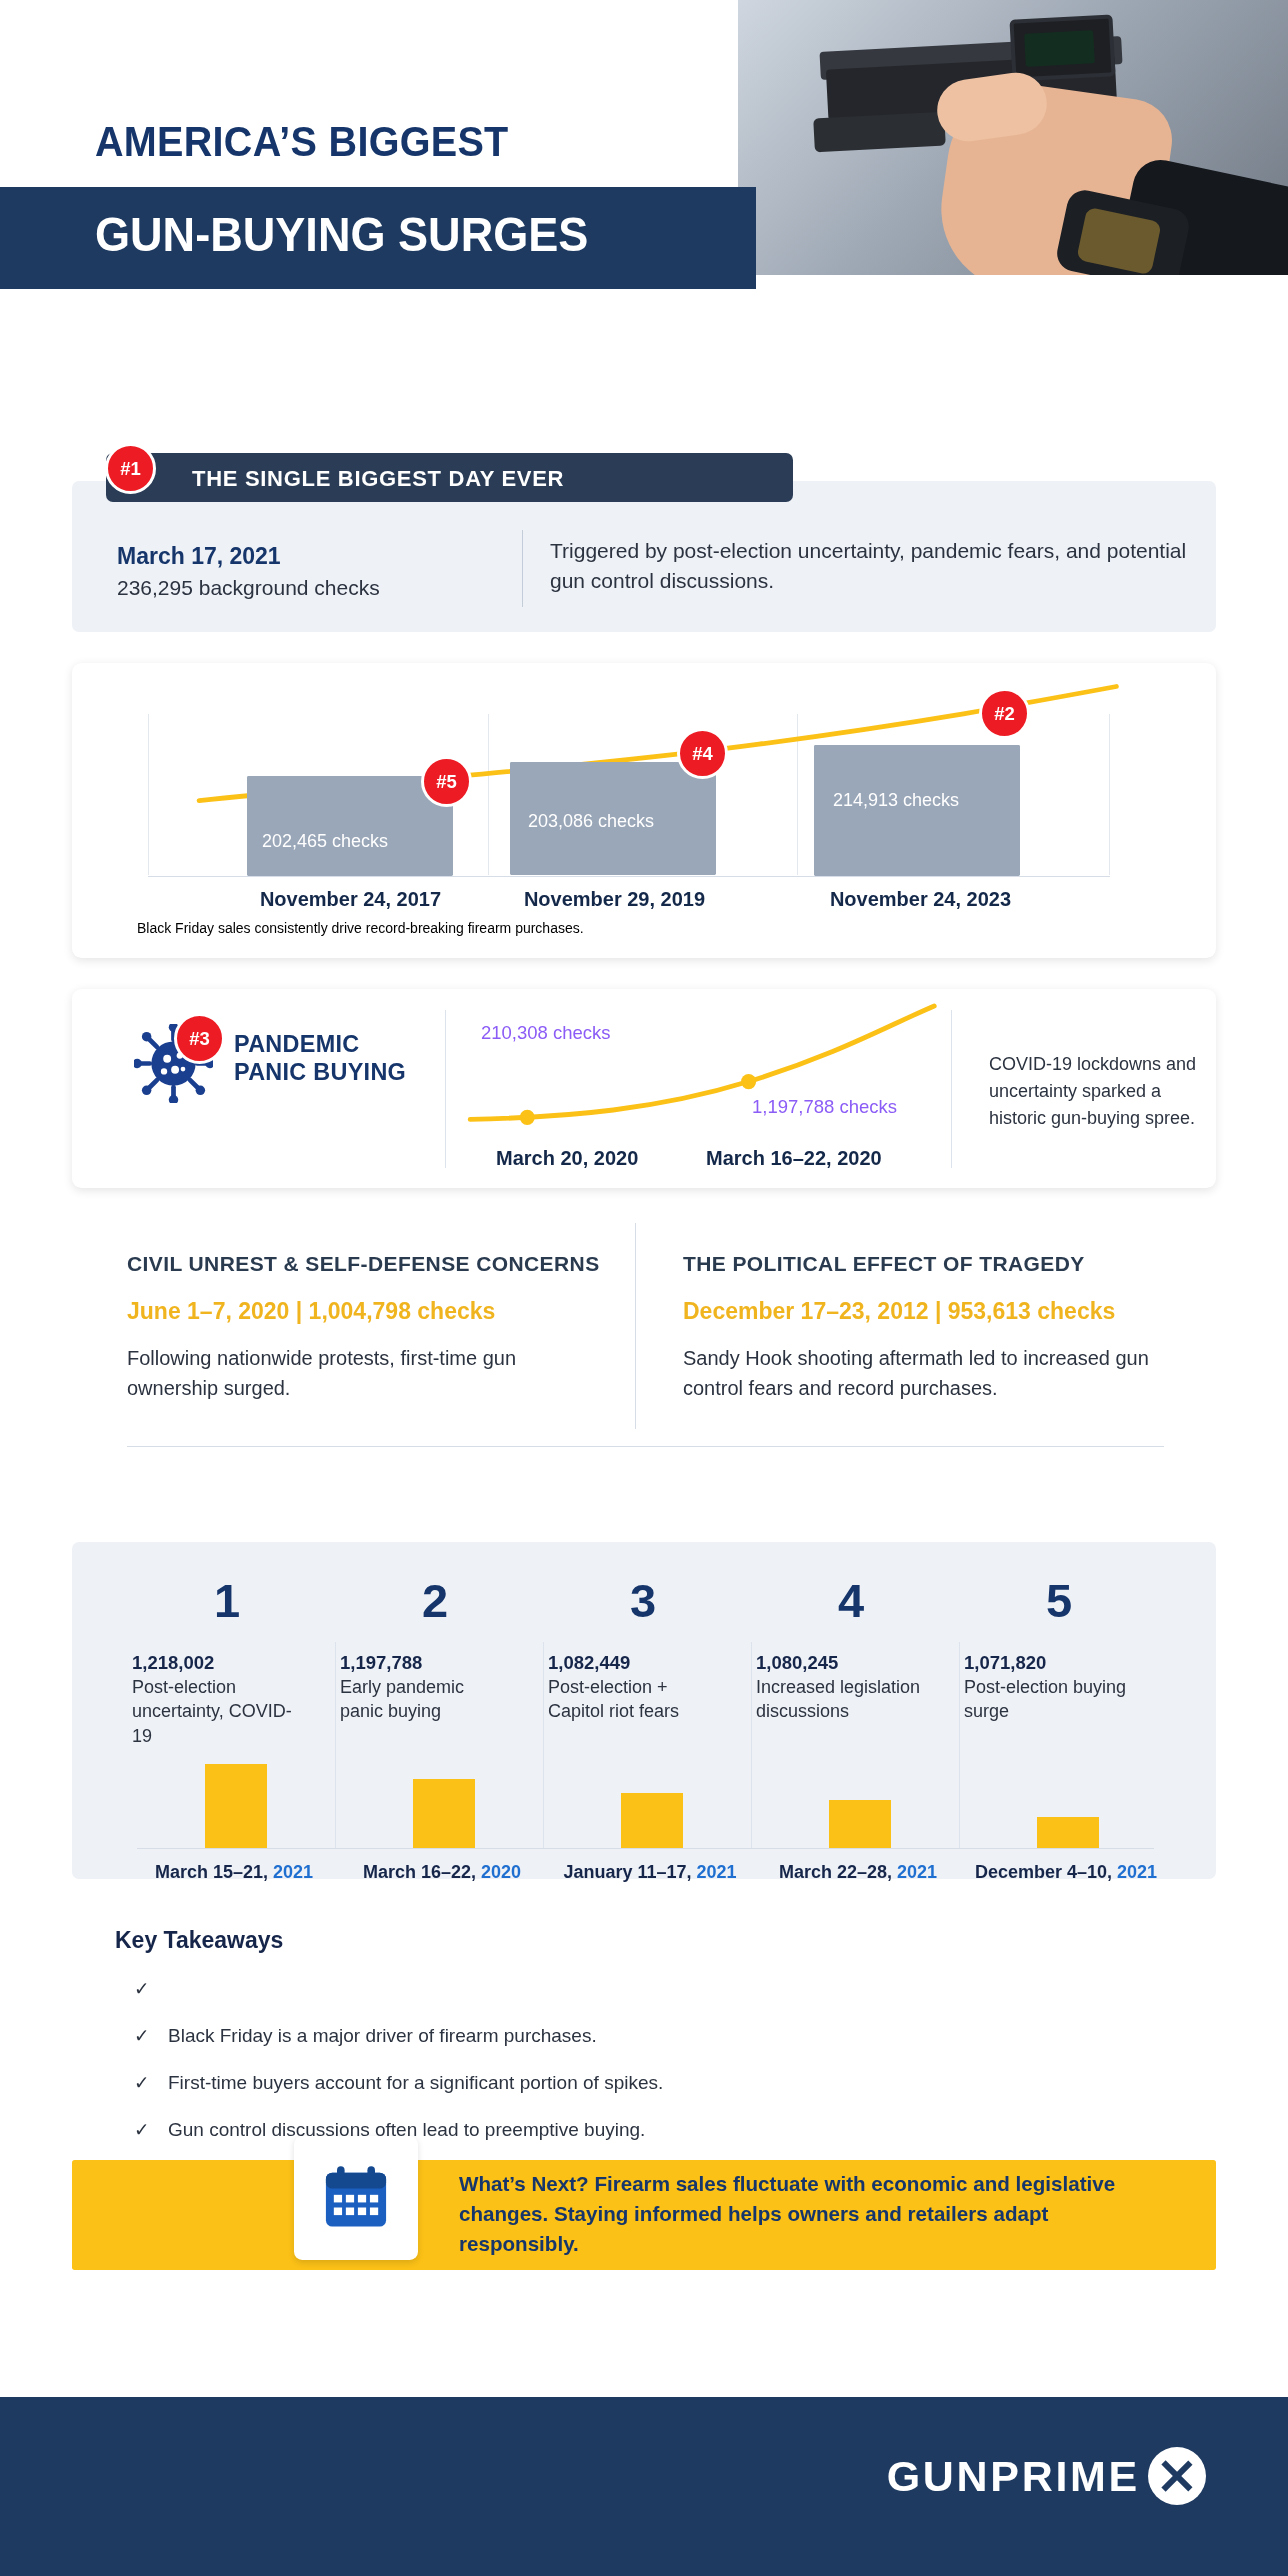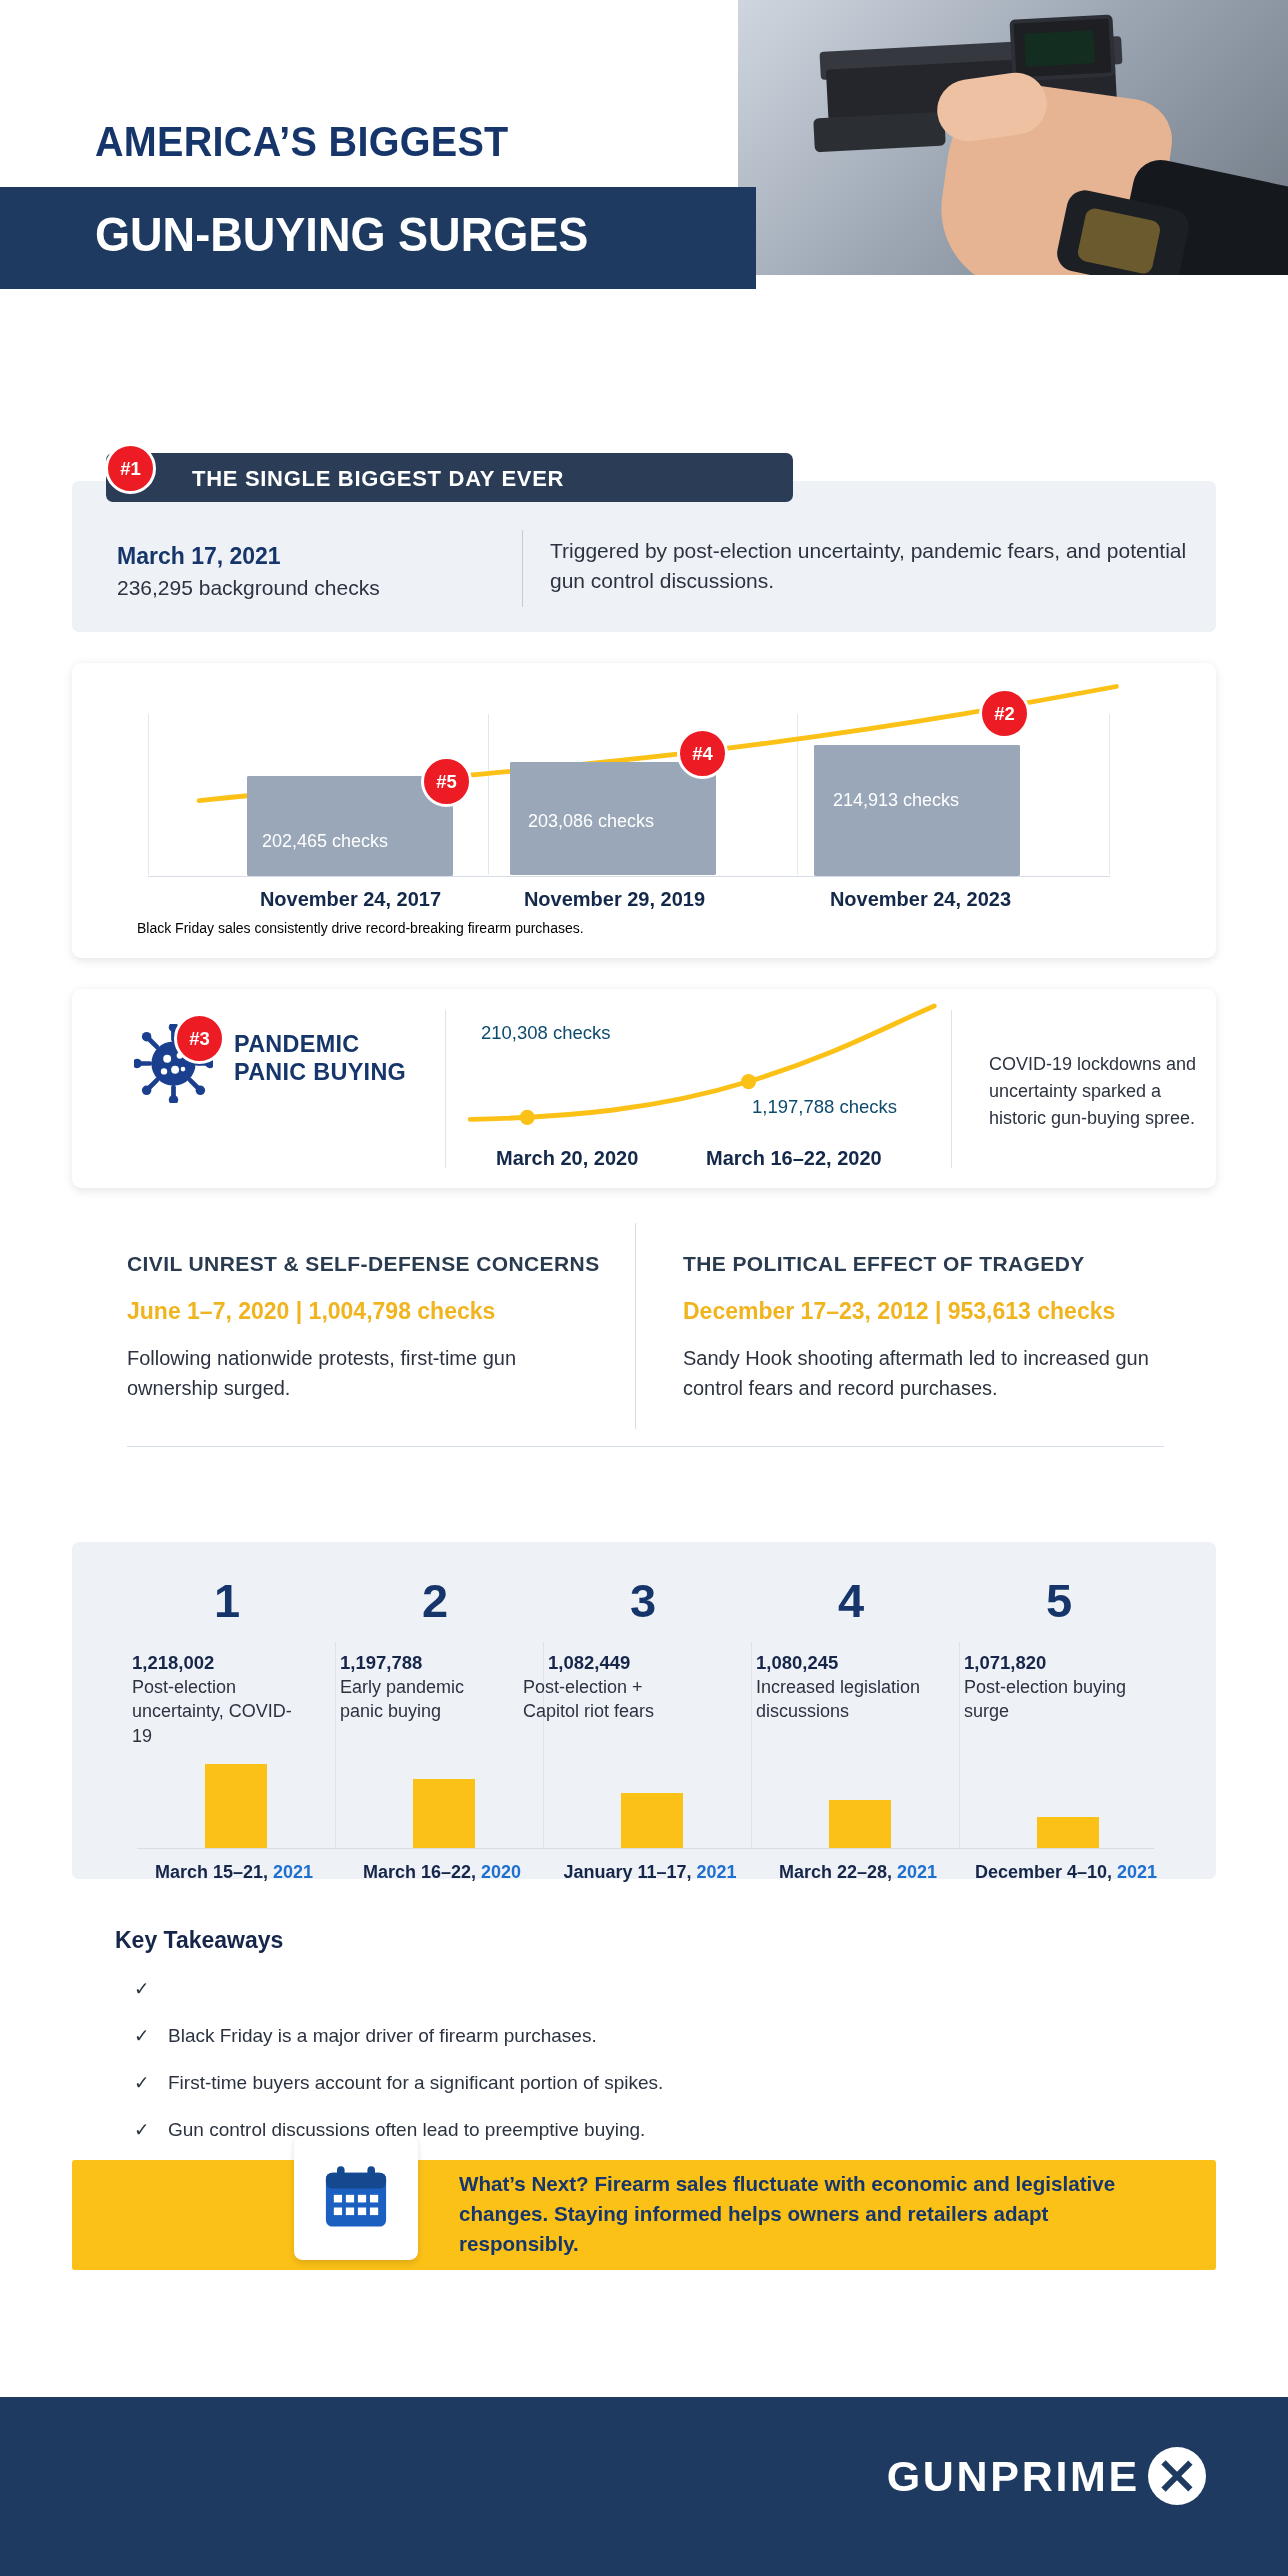--- a/index.html
+++ b/index.html
@@ -302,21 +302,21 @@
   }
   .p-divider2 {
     position: absolute;
     left: 951px; top: 1010px;
     width: 1.4px; height: 158px;
     background: #dde3ec;
   }
   .p-label {
     position: absolute;
     font-size: 18.5px;
-    color: #0c4a6e;
+    color: #8b5cf6;
   }
   .p-xlabel {
     position: absolute;
     font-size: 20px;
     font-weight: 700;
     color: #14284a;
   }
   .p-desc {
     position: absolute;
     left: 989px; top: 1051px;
@@ -655,21 +655,21 @@
   <div class="t5-xlabel" style="left:131px; top:1862px;"><span>March 15–21, </span><span class="yr">2021</span></div>
 
   <div class="t5-rank" style="left:356px; top:1573px;">2</div>
   <div class="t5-num" style="left:340px; top:1652px;">1,197,788</div>
   <div class="t5-desc" style="left:340px; top:1675px;">Early pandemic panic buying</div>
   <div class="t5-bar" style="left:413px; top:1779px; width:62px; height:69px;"></div>
   <div class="t5-xlabel" style="left:339px; top:1862px;"><span>March 16–22, </span><span class="yr">2020</span></div>
 
   <div class="t5-rank" style="left:564px; top:1573px;">3</div>
   <div class="t5-num" style="left:548px; top:1652px;">1,082,449</div>
-  <div class="t5-desc" style="left:523px; top:1675px;">Post-election + Capitol riot fears</div>
+  <div class="t5-desc" style="left:548px; top:1675px;">Post-election + Capitol riot fears</div>
   <div class="t5-bar" style="left:621px; top:1793px; width:62px; height:55px;"></div>
   <div class="t5-xlabel" style="left:547px; top:1862px;"><span>January 11–17, </span><span class="yr">2021</span></div>
 
   <div class="t5-rank" style="left:772px; top:1573px;">4</div>
   <div class="t5-num" style="left:756px; top:1652px;">1,080,245</div>
   <div class="t5-desc" style="left:756px; top:1675px;">Increased legislation discussions</div>
   <div class="t5-bar" style="left:829px; top:1800px; width:62px; height:48px;"></div>
   <div class="t5-xlabel" style="left:755px; top:1862px;"><span>March 22–28, </span><span class="yr">2021</span></div>
 
   <div class="t5-rank" style="left:980px; top:1573px;">5</div>

